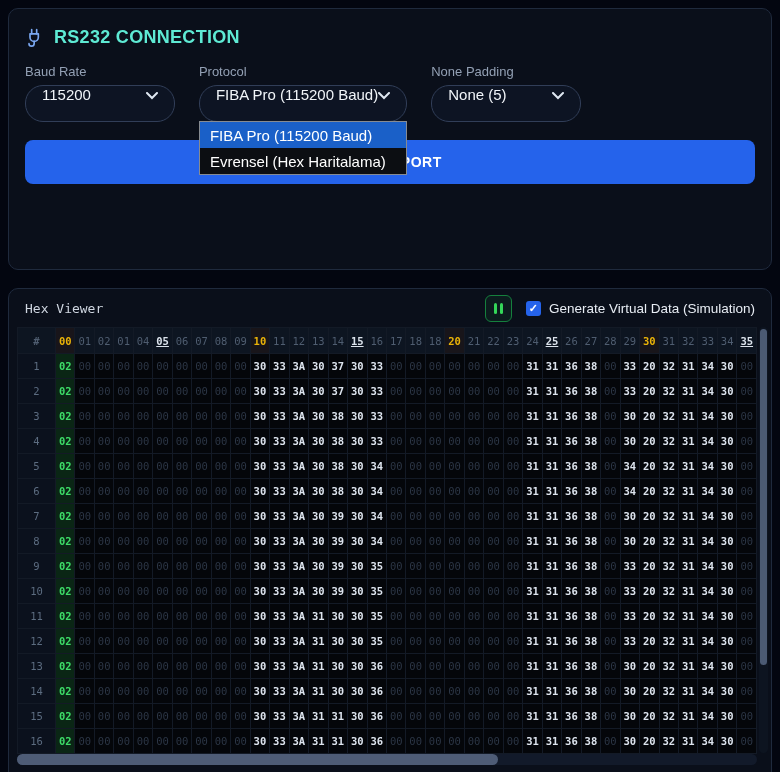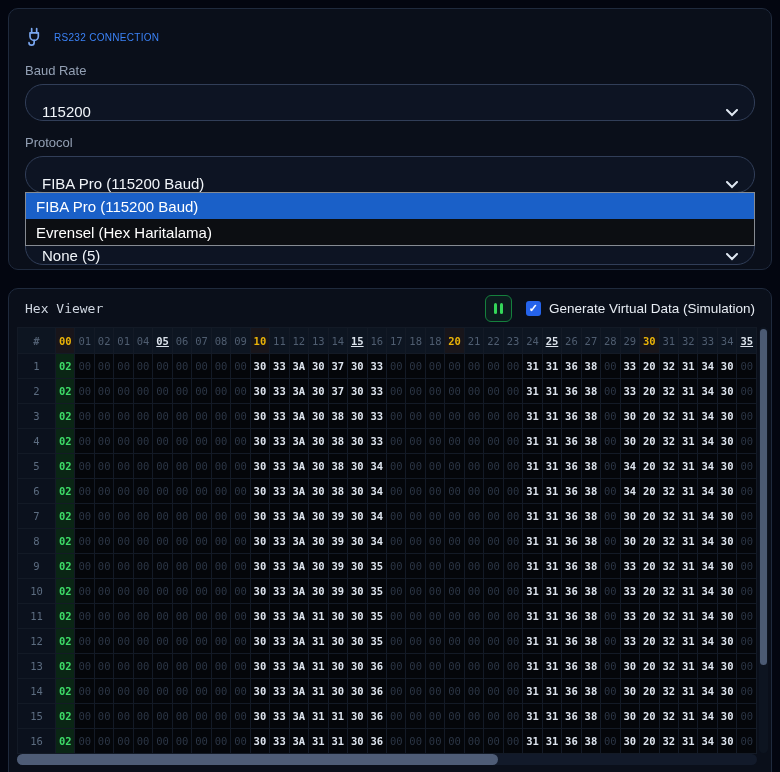--- a/index.html
+++ b/index.html
@@ -5,28 +5,28 @@
   * { margin:0; padding:0; box-sizing:border-box; }
   html,body { width:780px; height:772px; background:#030610; overflow:hidden;
               font-family:"Liberation Sans", sans-serif; }
   .page { width:780px; height:772px; padding:8px; }
 
   .panel { background:#0a0f1a; border:1px solid #1f2a3d; border-radius:10px; }
 
   
   .connection-panel { padding:18px 16px 16px; height:262px; }
   .panel-title { display:flex; align-items:center; gap:9px; margin-bottom:16px; }
-  .panel-title h2 { font-size:10px; font-weight:400; color:#3b82f6; letter-spacing:.3px; }
+  .panel-title h2 { font-size:18px; font-weight:700; color:#5eead4; letter-spacing:.3px; }
   .plug-icon { display:inline-flex; }
 
-  .form-grid { display:grid; grid-template-columns:1fr; column-gap:24px; row-gap:14px; }
+  .form-grid { display:grid; grid-template-columns:1fr 1fr 1fr 1fr; column-gap:24px; row-gap:14px; }
   .field { position:relative; }
   .field label { display:block; font-size:13px; color:#93a0b4; margin-bottom:6px; }
   .select { height:37px; background:#0d1423; border:1px solid #313e58; border-radius:18px;
-            display:flex; align-items:flex-end; justify-content:space-between;
+            display:flex; align-items:flex-start; justify-content:space-between;
             padding:0 16px; color:#f1f5f9; font-size:15px; cursor:pointer; }
   .select .val { white-space:nowrap; }
 
   .dropdown { position:absolute; top:57px; left:0; width:100%; z-index:50;
               background:#0c0e12; border:1px solid #868b92; }
   .dropdown .option { height:26px; display:flex; align-items:center; padding:0 10px;
                       font-size:15px; color:#ffffff; cursor:pointer; }
   .dropdown .option.selected { background:#1a60c8; }
 
   .select-port { margin-top:18px; width:100%; height:44px; background:#2563eb; border:none;

